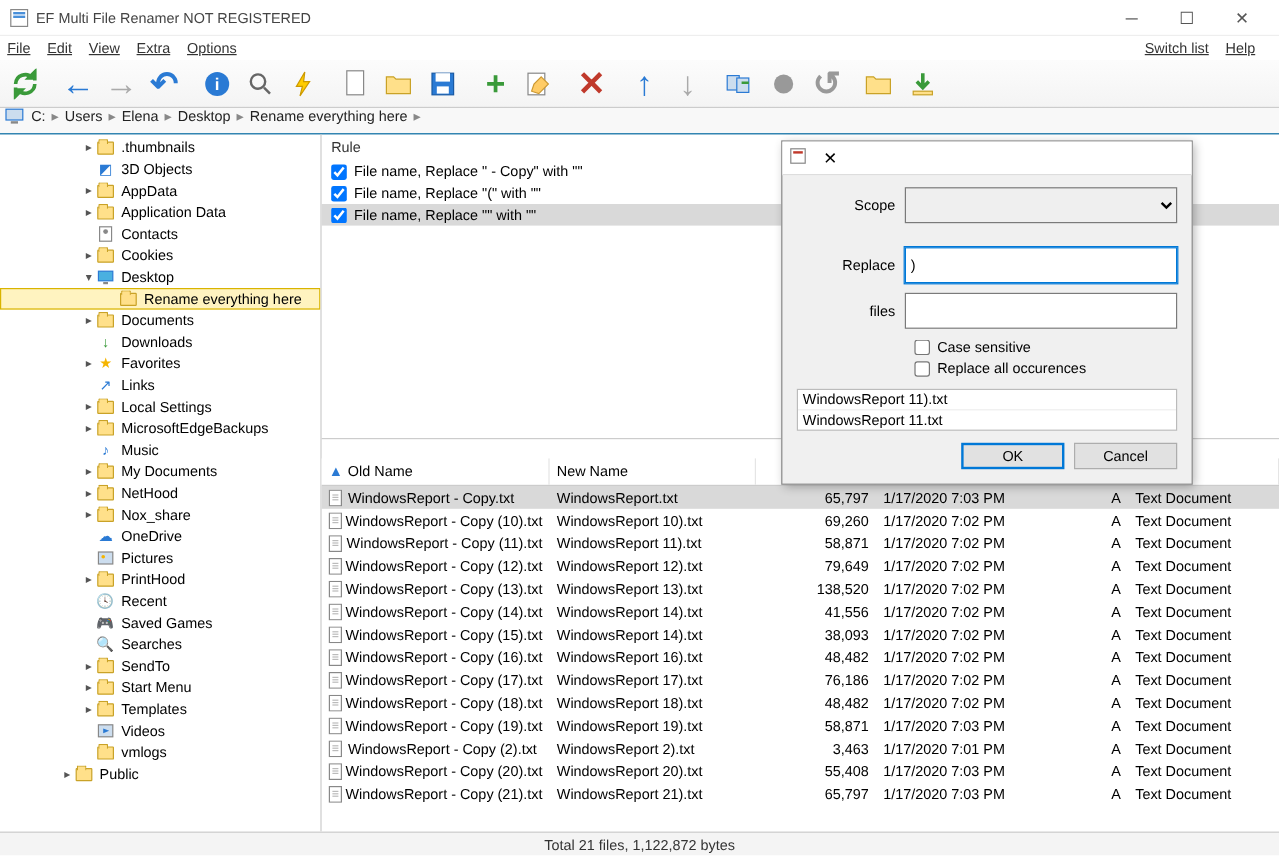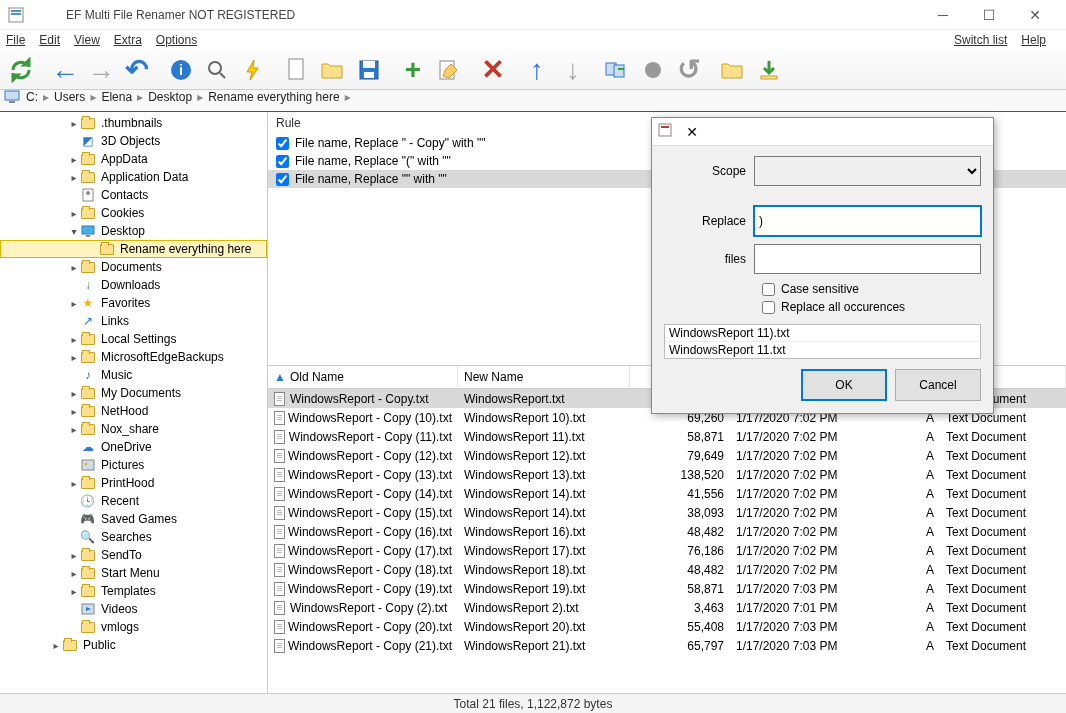--- a/index.html
+++ b/index.html
@@ -1,19 +1,19 @@
 <!DOCTYPE html>
 <html><head>
 <meta charset="utf-8">
 <style>
 * { box-sizing: border-box; margin: 0; padding: 0; }
 body { font-family: "Segoe UI", Tahoma, sans-serif; font-size: 12px; background: #fff; width: 1066px; height: 713px; overflow: hidden; position: relative; }
 
 
-.titlebar { height: 30px; background: #fff; display: flex; align-items: center; padding: 0 8px; border-bottom: 1px solid #eee; gap: 36px; }
+.titlebar { height: 30px; background: #fff; display: flex; align-items: center; padding: 0 8px; border-bottom: 1px solid #eee; }
 .titlebar-icon { width: 16px; height: 16px; margin-right: 6px; }
 .titlebar-title { flex: 1; color: #444; }
 .titlebar-controls { display: flex; }
 .titlebar-controls div { width: 46px; height: 30px; display: flex; align-items: center; justify-content: center; color: #555; font-size: 14px; }
 
 
 .menubar { height: 20px; display: flex; align-items: center; padding: 0 6px; font-size: 12px; color: #333; }
 .menubar .menu-item { margin-right: 14px; }
 .menubar .underline { text-decoration: underline; }
 .menubar .right { margin-left: auto; }
@@ -35,21 +35,21 @@
 .tree-item { display: flex; align-items: center; height: 18px; white-space: nowrap; padding-left: 4px; }
 .tree-item .twisty { width: 12px; text-align: center; color: #555; font-size: 10px; }
 .tree-item .icon { width: 16px; height: 16px; margin-right: 3px; display: inline-flex; align-items: center; justify-content: center; }
 .tree-item.selected { background: #fff3c0; border: 1px solid #d9b400; }
 .tree-item .label { padding: 0 2px; }
 .indent1 { padding-left: 50px; }
 .indent2 { padding-left: 68px; }
 .indent3 { padding-left: 86px; }
 
 
-.right-panel { flex: 1; display: flex; flex-direction: column; }
+.right-panel { flex: 1; display: flex; flex-direction: column; gap: 16px; }
 .rule-panel { height: 254px; border-bottom: 1px solid #ccc; }
 .rule-header { padding: 4px 8px; font-weight: normal; color: #333; }
 .rule-list { }
 .rule-row { display: flex; align-items: center; padding: 2px 8px; }
 .rule-row.selected { background: #d9d9d9; }
 .rule-row input[type=checkbox] { margin-right: 6px; }
 
 
 .filelist-wrap { flex: 1; display: flex; flex-direction: column; position: relative; }
 .filelist-header { display: flex; background: #fff; border-bottom: 1px solid #ccc; }
@@ -85,21 +85,21 @@
 .dialog-row { display: flex; align-items: center; margin-bottom: 8px; }
 .dialog-row .label { width: 90px; text-align: right; padding-right: 8px; }
 .dialog-row select, .dialog-row input[type=text] { flex: 1; border: 1px solid #7a7a7a; height: 20px; padding: 14px 4px; font-family: inherit; font-size: 12px; }
 .dialog-row input[type=text].focused { border: 1px solid #0078d7; outline: 1px solid #0078d7; }
 .dialog-check { margin-left: 98px; margin-bottom: 4px; display: flex; align-items: center; }
 .dialog-check input { margin-right: 6px; }
 .dialog-preview { border: 1px solid #bbb; background: #fff; margin-top: 10px; }
 .dialog-preview div { padding: 1px 4px; border-bottom: 1px solid #eee; }
 .dialog-preview div:last-child { border-bottom: none; }
 .dialog-buttons { display: flex; justify-content: flex-end; gap: 8px; margin-top: 10px; }
-.dialog-buttons button { width: 86px; height: 32px; background: #e1e1e1; border: 1px solid #adadad; font-family: inherit; font-size: 12px; }
+.dialog-buttons button { width: 86px; height: 22px; background: #e1e1e1; border: 1px solid #adadad; font-family: inherit; font-size: 12px; }
 .dialog-buttons button.primary { border: 2px solid #0078d7; }
 
 
 ::-webkit-scrollbar { width: 16px; }
 ::-webkit-scrollbar-thumb { background: #c0c0c0; border: 1px solid #a0a0a0; }
 ::-webkit-scrollbar-track { background: #f0f0f0; }
 
 .arrow-icon { font-size: 28px; font-weight: bold; }
 .folder-ic { width:14px; height:11px; background:#ffe08a; border:1px solid #c9a227; border-radius:1px; position:relative; }
 .folder-ic::before { content:""; position:absolute; top:-3px; left:0; width:6px; height:3px; background:#ffe08a; border:1px solid #c9a227; border-bottom:none; border-radius:1px 1px 0 0; }

